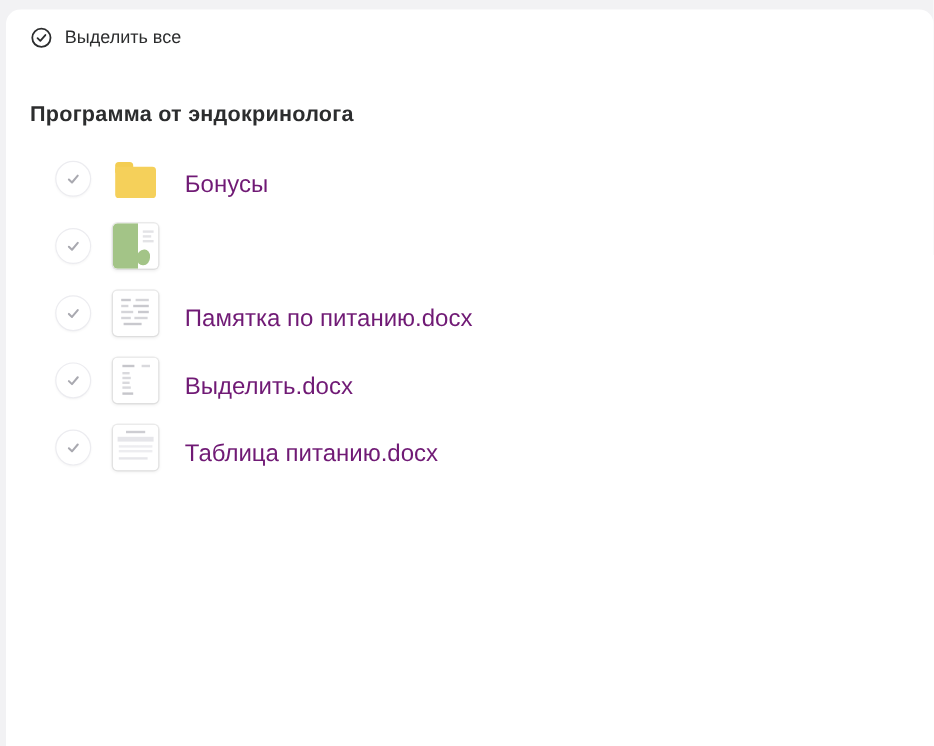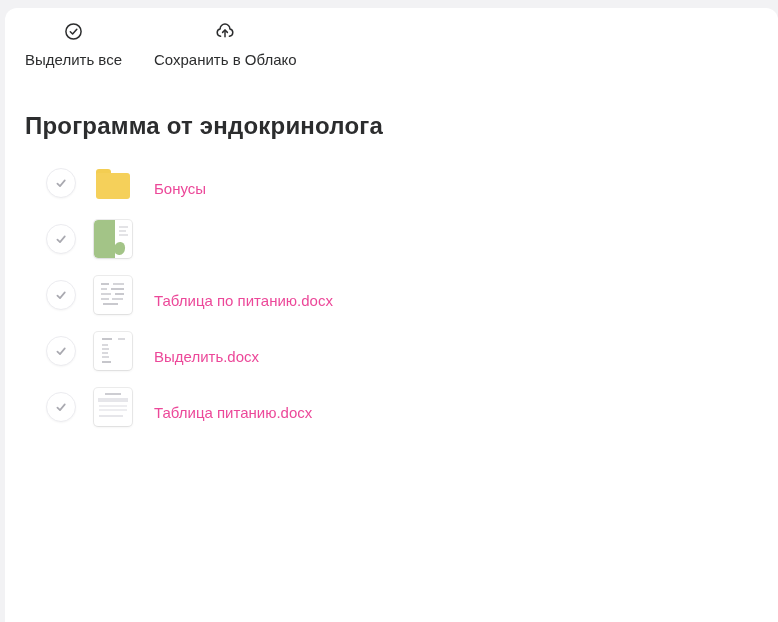--- a/index.html
+++ b/index.html
@@ -25,28 +25,27 @@
     gap:32px;
   }
   .toolbar-btn {
     display:flex;
     align-items:center;
     gap:10px;
     font-size:15px;
     color:#2c2d2e;
     cursor:pointer;
     white-space:nowrap;
-    flex-direction:column;
   }
   .toolbar-btn svg { display:block; }
   .tool-icon { stroke:#2c2d2e; fill:none; stroke-width:1.5; stroke-linecap:round; stroke-linejoin:round; }
   
   .page-title {
     margin:44px 0 0 20px;
-    font-size:24px;
+    font-size:18px;
     font-weight:700;
     letter-spacing:.2px;
     color:#2c2d2e;
   }
   
   .file-list { margin-top:15px; }
   .file-row {
     display:flex;
     align-items:center;
     height:56px;
@@ -71,22 +70,22 @@
     margin-left:18px;
     position:relative;
     overflow:hidden;
     flex:0 0 auto;
     background-color:#fff;
     box-shadow:0 0 0 1px rgba(0,0,0,.07), 0 1px 3px rgba(0,0,0,.08);
     background-repeat:no-repeat;
   }
   .file-label {
     margin-left:22px;
-    font-size:15px;
-    color:#ec4899;
+    font-size:20px;
+    color:#701a75;
     margin-top:11px;
   }
   
   .thumb-folder { background:transparent; box-shadow:none; }
   .thumb-folder::before {
     content:""; position:absolute; left:2px; top:5px; width:15px; height:9px;
     background:#f3cd52; border-radius:3px 3px 0 0;
   }
   .thumb-folder::after {
     content:""; position:absolute; left:2px; right:2px; top:9px; bottom:3px;
@@ -153,30 +152,20 @@
     <div class="toolbar-btn">
       <span>
         <svg width="19" height="19" viewBox="0 0 19 19" class="tool-icon">
           <circle cx="9.5" cy="9.5" r="7.6"></circle>
           <path d="M6.3 9.8 L8.6 12 L12.8 7.2"></path>
         </svg>
       </span>
       <span>Выделить все</span>
     </div>
 
-    <div class="toolbar-btn">
-      <span>
-        <svg width="20" height="19" viewBox="0 0 20 19" class="tool-icon">
-          <path d="M5.6 14.2 a3.7 3.7 0 0 1 -0.5 -7.3 a4.9 4.9 0 0 1 9.8 0 a3.7 3.7 0 0 1 -0.5 7.3"></path>
-          <path d="M10 14.8 V8.2"></path>
-          <path d="M7.6 10.4 L10 8 L12.4 10.4"></path>
-        </svg>
-      </span>
-      <span>Сохранить в Облако</span>
-    </div>
 
   </div>
 
   <h1 class="page-title">Программа от эндокринолога</h1>
 
   <div class="file-list" id="file-list">
   <div class="file-row">
     <span class="checkbox">
       <svg width="16" height="16" viewBox="0 0 16 16">
         <path d="M4.4 8.6 L7 11.1 L11.8 5.4"></path>
@@ -196,21 +185,21 @@
     <span class="thumb thumb-pdf-green"></span>
   </div>
 
   <div class="file-row">
     <span class="checkbox">
       <svg width="16" height="16" viewBox="0 0 16 16">
         <path d="M4.4 8.6 L7 11.1 L11.8 5.4"></path>
       </svg>
     </span>
     <span class="thumb thumb-memo"></span>
-    <span class="file-label">Таблица по питанию.docx</span>
+    <span class="file-label">Памятка по питанию.docx</span>
   </div>
 
   <div class="file-row">
     <span class="checkbox">
       <svg width="16" height="16" viewBox="0 0 16 16">
         <path d="M4.4 8.6 L7 11.1 L11.8 5.4"></path>
       </svg>
     </span>
     <span class="thumb thumb-program"></span>
     <span class="file-label">Выделить.docx</span>

